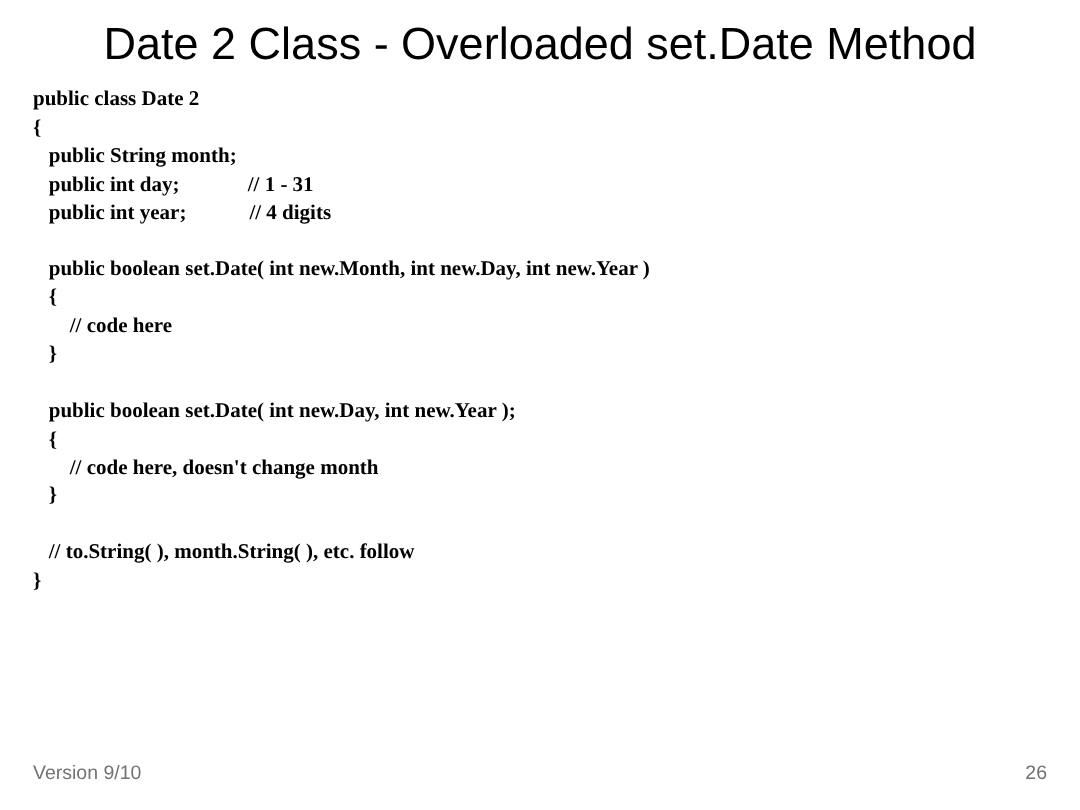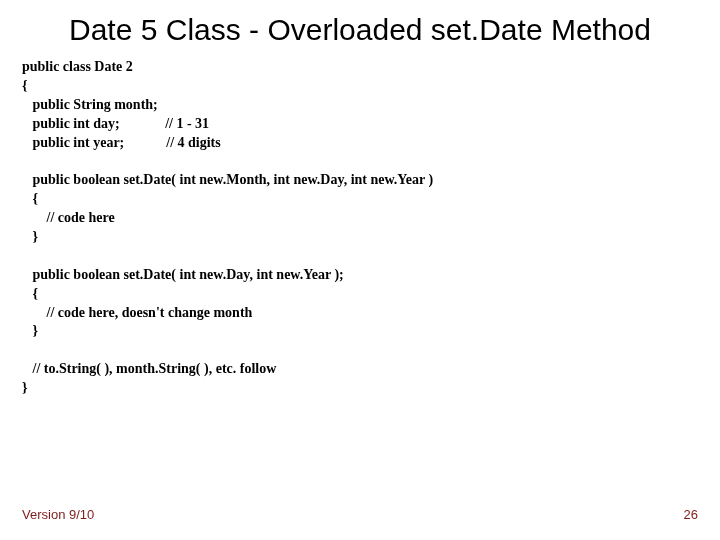--- a/index.html
+++ b/index.html
@@ -29,29 +29,29 @@
       line-height: 1.35;
     }
     .footer {
       position: absolute;
       bottom: 18px;
       left: 22px;
       right: 22px;
       display: flex;
       justify-content: space-between;
       font-size: 13px;
-      color: #7f1d1d;
+      color: #737373;
       font-family: Arial, Helvetica, sans-serif;
       text-align: center;
     }
   </style>
 </head>
 <body>
 
-<h1 class="title">Date 5 Class - Overloaded set.Date Method</h1>
+<h1 class="title">Date 2 Class - Overloaded set.Date Method</h1>
 
 <div class="code">public class Date 2
 {
    public String month;
    public int day;             // 1 - 31
    public int year;            // 4 digits
 
    public boolean set.Date( int new.Month, int new.Day, int new.Year )
    {
        // code here

